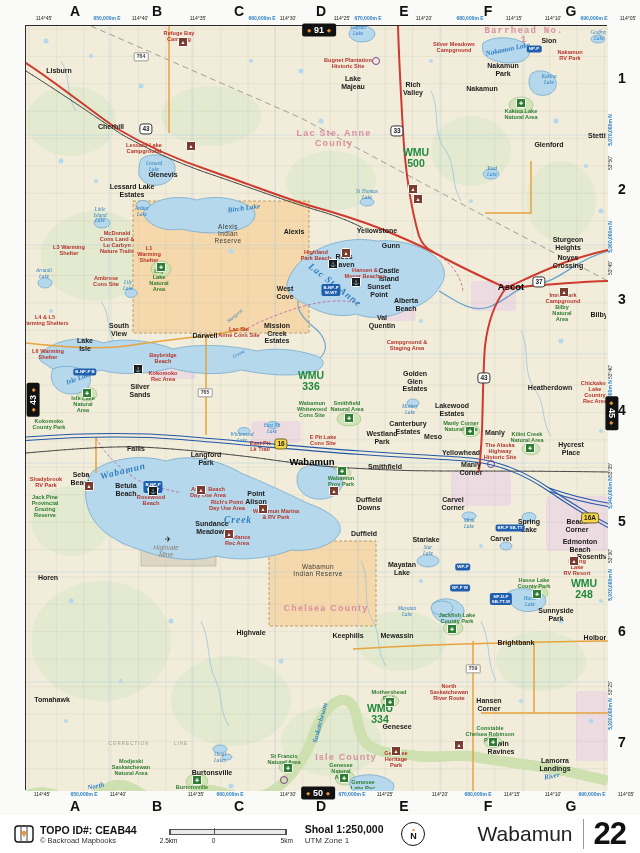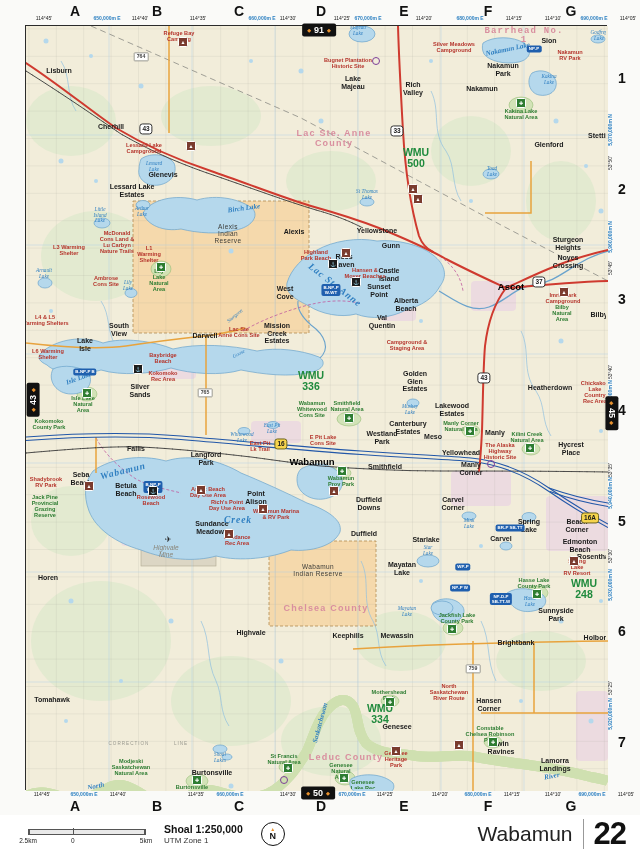--- a/index.html
+++ b/index.html
@@ -358,21 +358,21 @@
 Landings</span>
         <span class="lbl res" style="left: 202px; top: 208px;">Alexis
 Indian
 Reserve</span>
         <span class="lbl res" style="left: 292px; top: 544px;">Wabamun
 Indian Reserve</span>
         <span class="lbl county" style="left: 308px; top: 113px;">Lac Ste. Anne
 County</span>
         <span class="lbl county" style="left: 498px; top: 6px; font-family: Liberation Mono, monospace;">County of Barrhead No. 1</span>
         <span class="lbl county" style="left: 300px; top: 583px;">Chelsea County</span>
-        <span class="lbl county" style="left: 320px; top: 732px;">Leduc County</span>
+        <span class="lbl county" style="left: 320px; top: 732px;">Isle County</span>
         <span class="lbl wmu" style="left: 390px; top: 132px;">WMU
 500</span>
         <span class="lbl wmu" style="left: 285px; top: 355px;">WMU
 336</span>
         <span class="lbl wmu" style="left: 558px; top: 563px;">WMU
 248</span>
         <span class="lbl wmu" style="left: 354px; top: 688px;">WMU
 334</span>
         <span class="lbl water-sm" style="left: 332px; top: 5px;">Majeau
 Lake</span>
@@ -672,20 +672,32 @@
       <span class="coord-r utm" style="top: 714px;">5,920,000m N</span>
     </div>
   <div id="edge-markers">
       <span class="edgemark" style="left: 319px; top: 30px; transform: translate(-50%, -50%) rotate(0deg);">91</span>
       <span class="edgemark" style="left: 318px; top: 793px; transform: translate(-50%, -50%) rotate(0deg);">50</span>
       <span class="edgemark" style="left: 33px; top: 400px; transform: translate(-50%, -50%) rotate(-90deg);">43</span>
       <span class="edgemark" style="left: 612px; top: 413px; transform: translate(-50%, -50%) rotate(90deg);">45</span>
     </div>
 
   <footer>
+    <div class="f-left">
+      <svg width="20" height="18" viewBox="0 0 20 18">
+        <rect x="1" y="1" width="18" height="16" rx="3" fill="none" stroke="#111" stroke-width="1.4"></rect>
+        <path d="M7 2 V16 M13 2 V16" stroke="#111" stroke-width="0.8" fill="none"></path>
+        <circle cx="10" cy="8" r="2.2" fill="#e8912e"></circle>
+        <path d="M10 8 L10 12" stroke="#e8912e" stroke-width="1.4"></path>
+      </svg>
+      <div>
+        <div class="topo-id">TOPO ID#: CEAB44</div>
+        <div class="copyright">© Backroad Mapbooks</div>
+      </div>
+    </div>
     <div class="scalebar">
       <div class="sb-line"></div>
       <div class="sb-mid" style="left:38%"></div>
       <span class="sb-tick" style="left:0%">2.5km</span>
       <span class="sb-tick" style="left:38%">0</span>
       <span class="sb-tick" style="left:100%">5km</span>
     </div>
     <div class="scale-text">
       <div class="scale-title">Shoal 1:250,000</div>
       <div class="utm-zone">UTM Zone 1</div>

